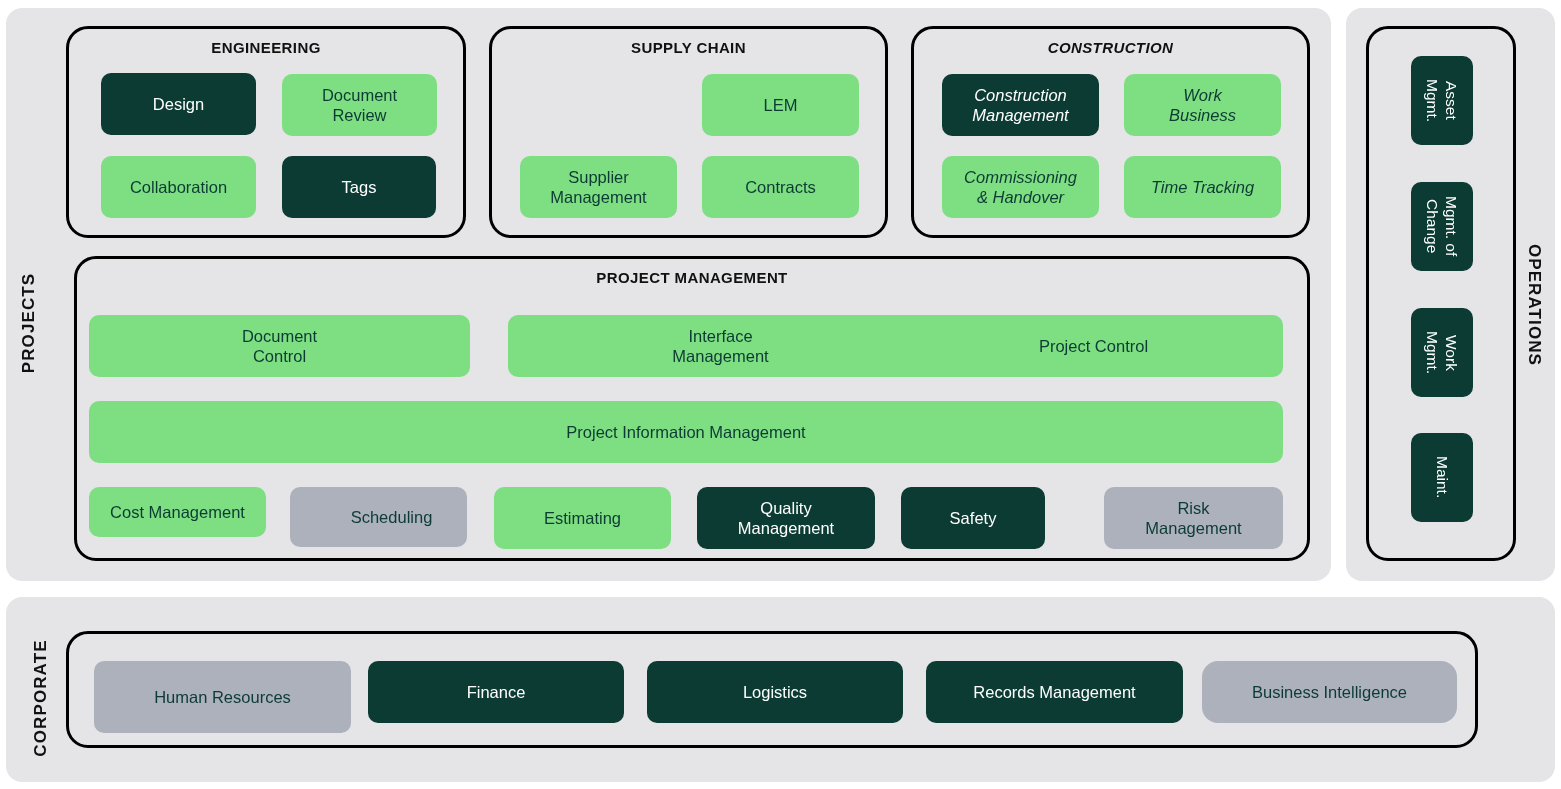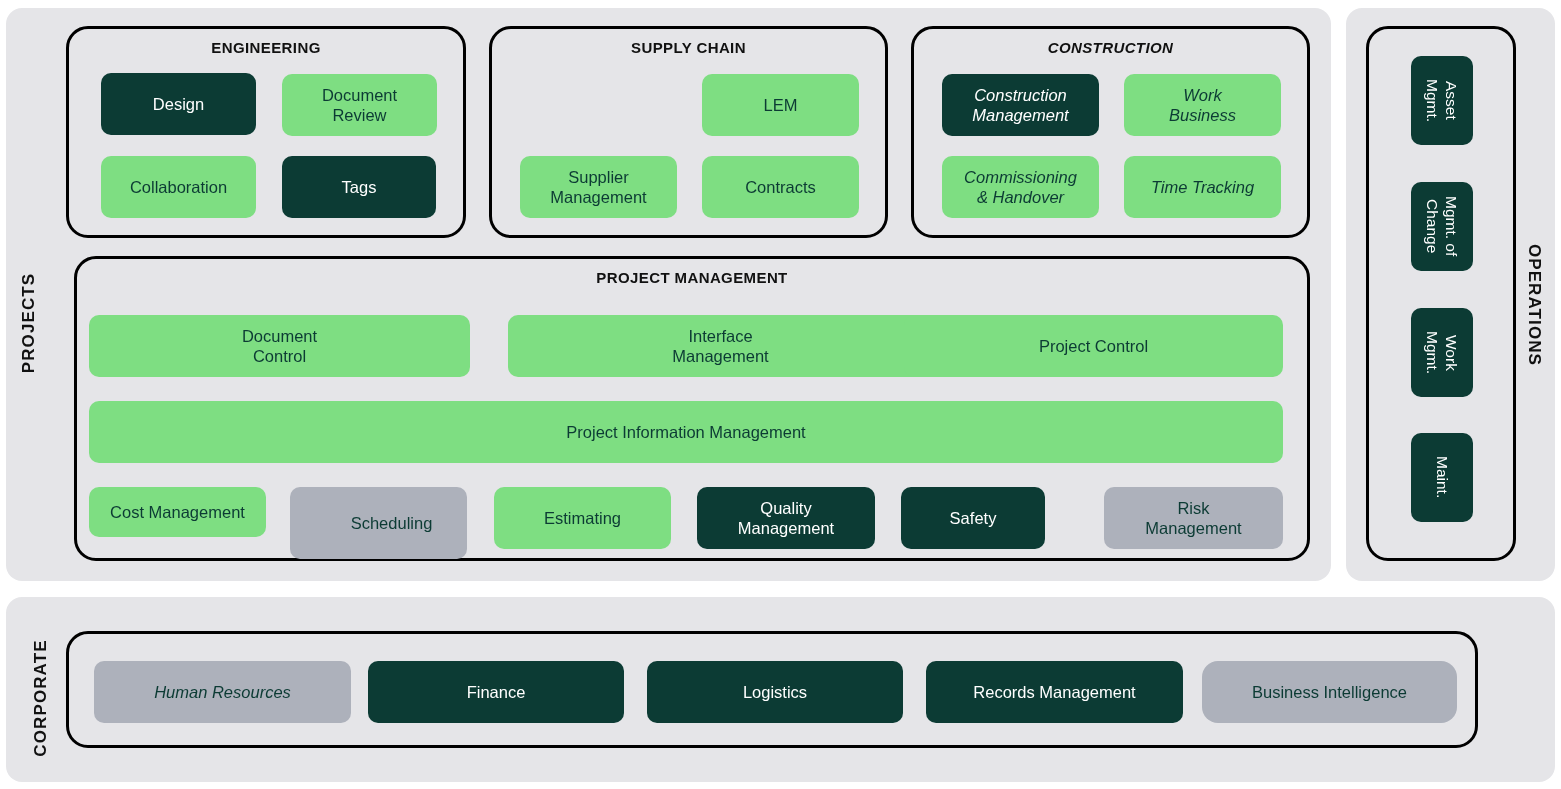--- a/index.html
+++ b/index.html
@@ -109,34 +109,34 @@
   #t-commissioning { left: 28px;  top: 127px; width: 157px; height: 62px; }
   #t-timetrack     { left: 210px; top: 127px; width: 157px; height: 62px; text-align: center; }
 
   
   #t-doccontrol    { left: 12px;  top: 56px;  width: 381px; height: 62px; }
   #t-interface     { left: 419px; top: 56px;  width: 425px; height: 62px; margin-left: 12px; }
   #t-projcontrol   { left: 827px; top: 56px;  width: 379px; height: 62px; }
   #t-pim           { left: 12px;  top: 142px; width: 1194px; height: 62px; }
 
   #t-cost          { left: 12px;  top: 228px; width: 177px; height: 50px; }
-  #t-scheduling    { left: 213px; top: 228px; width: 177px; height: 72px; padding-left: 32px; }
+  #t-scheduling    { left: 213px; top: 228px; width: 177px; height: 60px; padding-left: 32px; }
   #t-estimating    { left: 417px; top: 228px; width: 177px; height: 62px; }
   #t-quality       { left: 620px; top: 228px; width: 178px; height: 62px; }
   #t-safety        { left: 824px; top: 228px; width: 144px; height: 62px; }
   #t-risk          { left: 1027px;top: 228px; width: 179px; height: 62px; }
 
   
   #t-asset   { left: 42px; top: 27px;  width: 62px; height: 89px; }
   #t-moc     { left: 42px; top: 153px; width: 62px; height: 89px; }
   #t-workmgmt{ left: 42px; top: 279px; width: 62px; height: 89px; }
   #t-maint   { left: 42px; top: 404px; width: 62px; height: 89px; }
 
   
-  #t-hr       { left: 25px;   top: 27px; width: 257px; height: 62px; font-style: italic; }
+  #t-hr       { left: 25px;   top: 27px; width: 257px; height: 72px; }
   #t-finance  { left: 299px;  top: 27px; width: 256px; height: 62px; }
   #t-logistics{ left: 578px;  top: 27px; width: 256px; height: 62px; }
   #t-records  { left: 857px;  top: 27px; width: 257px; height: 62px; }
   #t-bi       { left: 1133px; top: 27px; width: 255px; height: 62px; border-radius: 16px; }
 </style>
 </head>
 <body>
 
 <div class="canvas">
 

